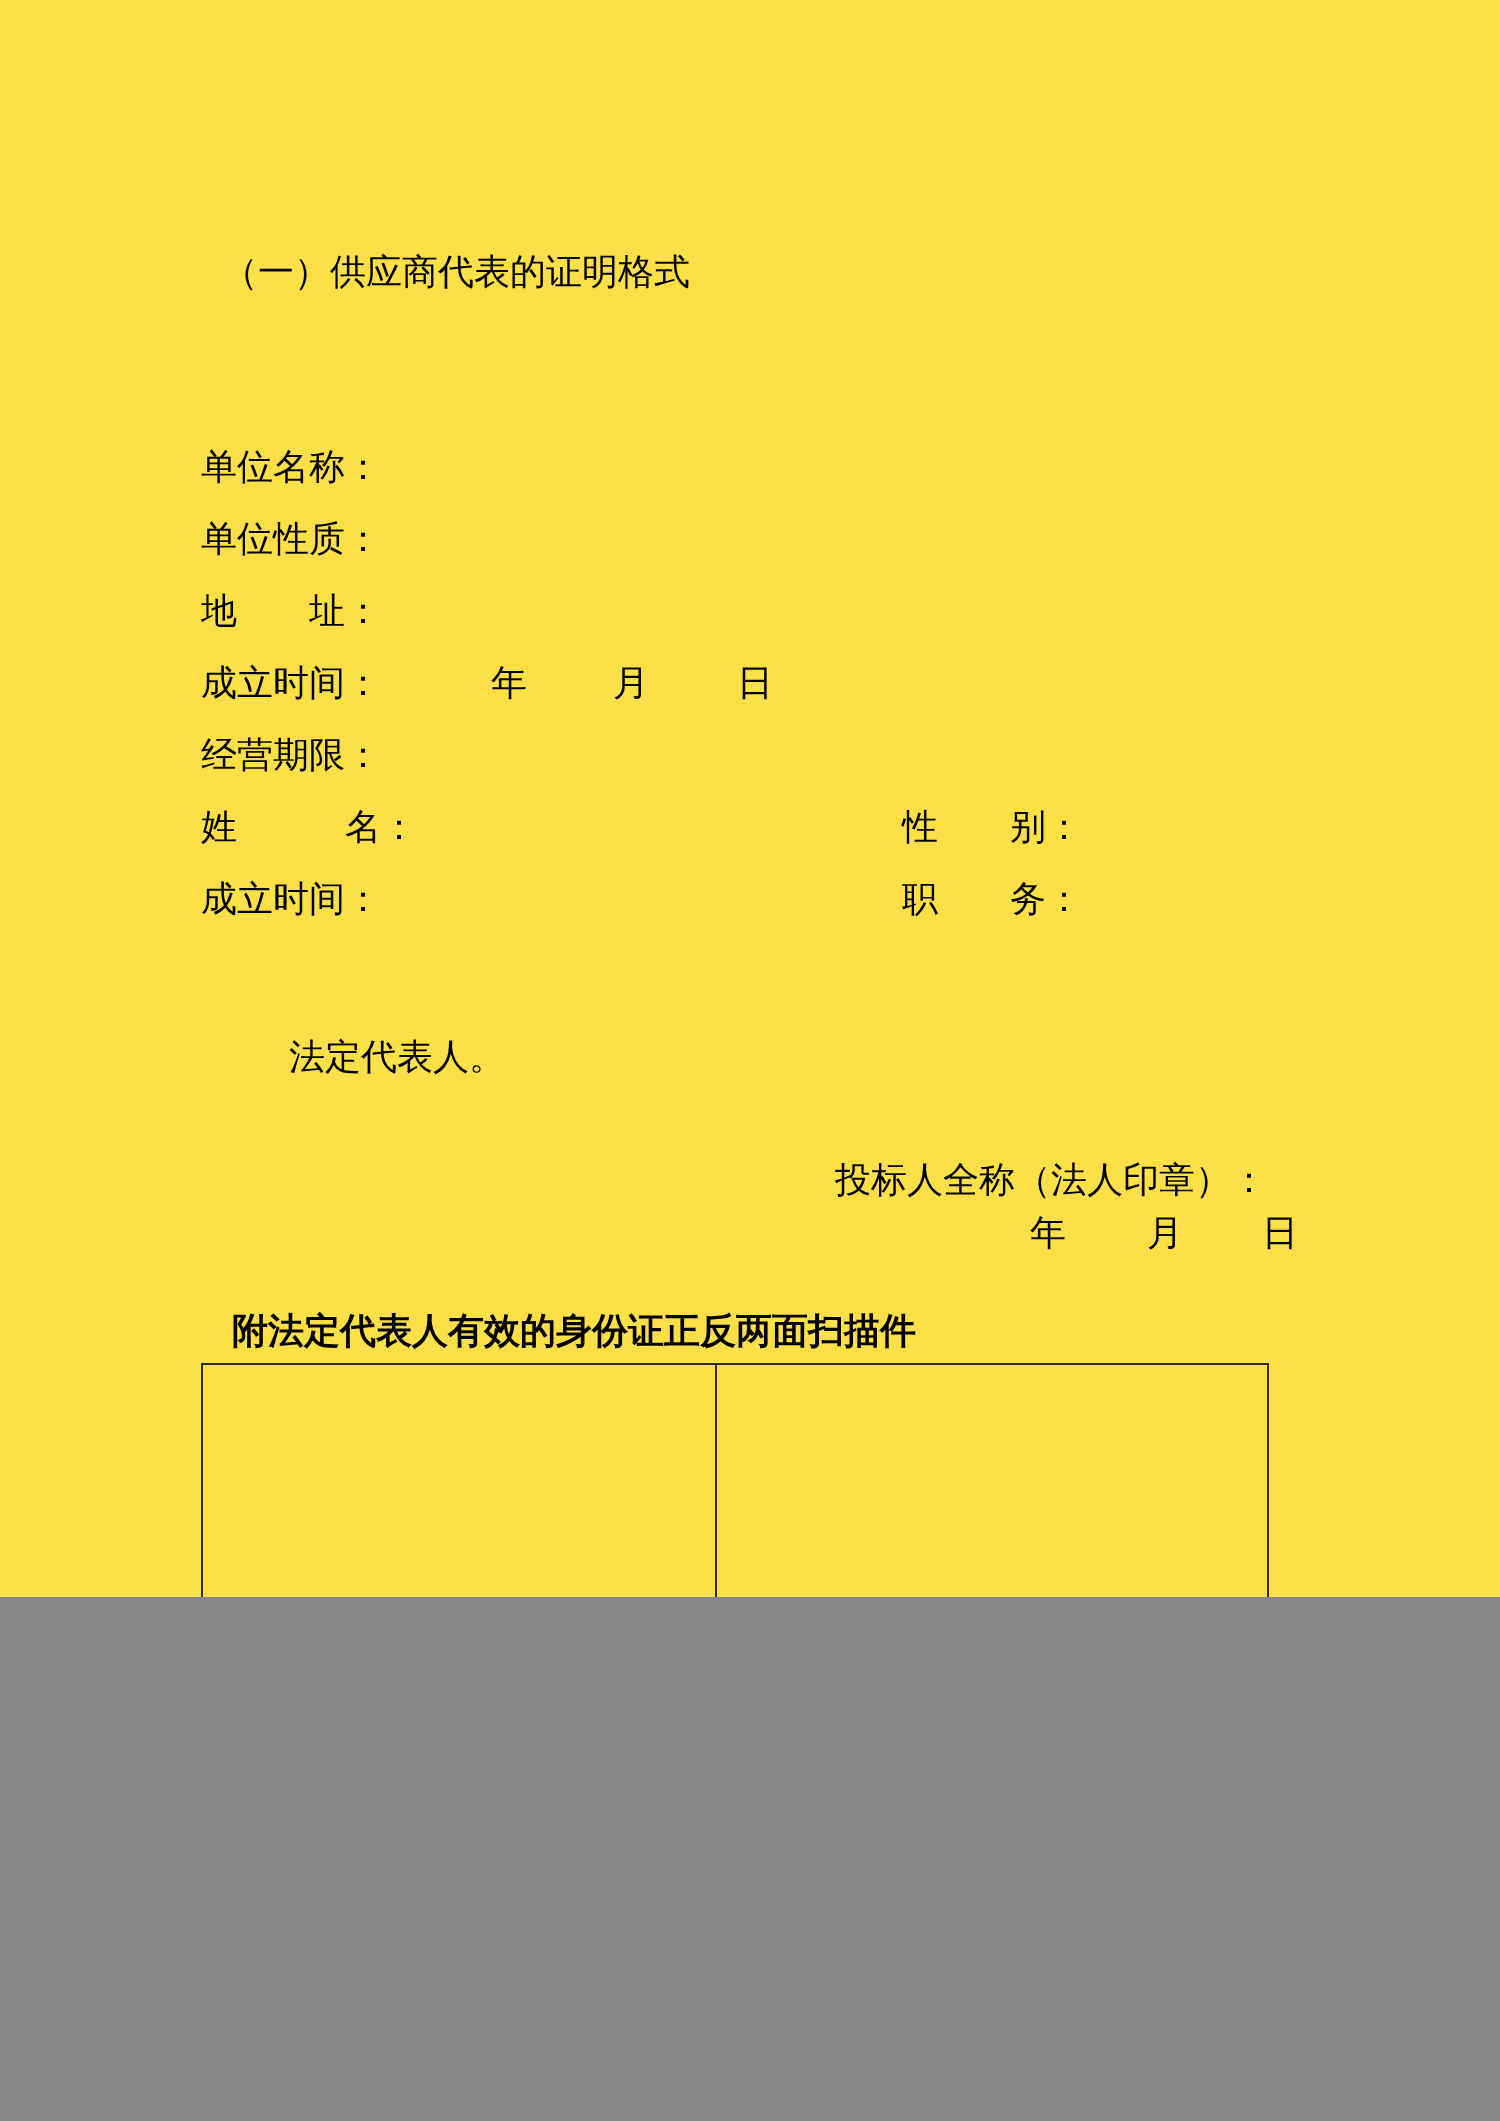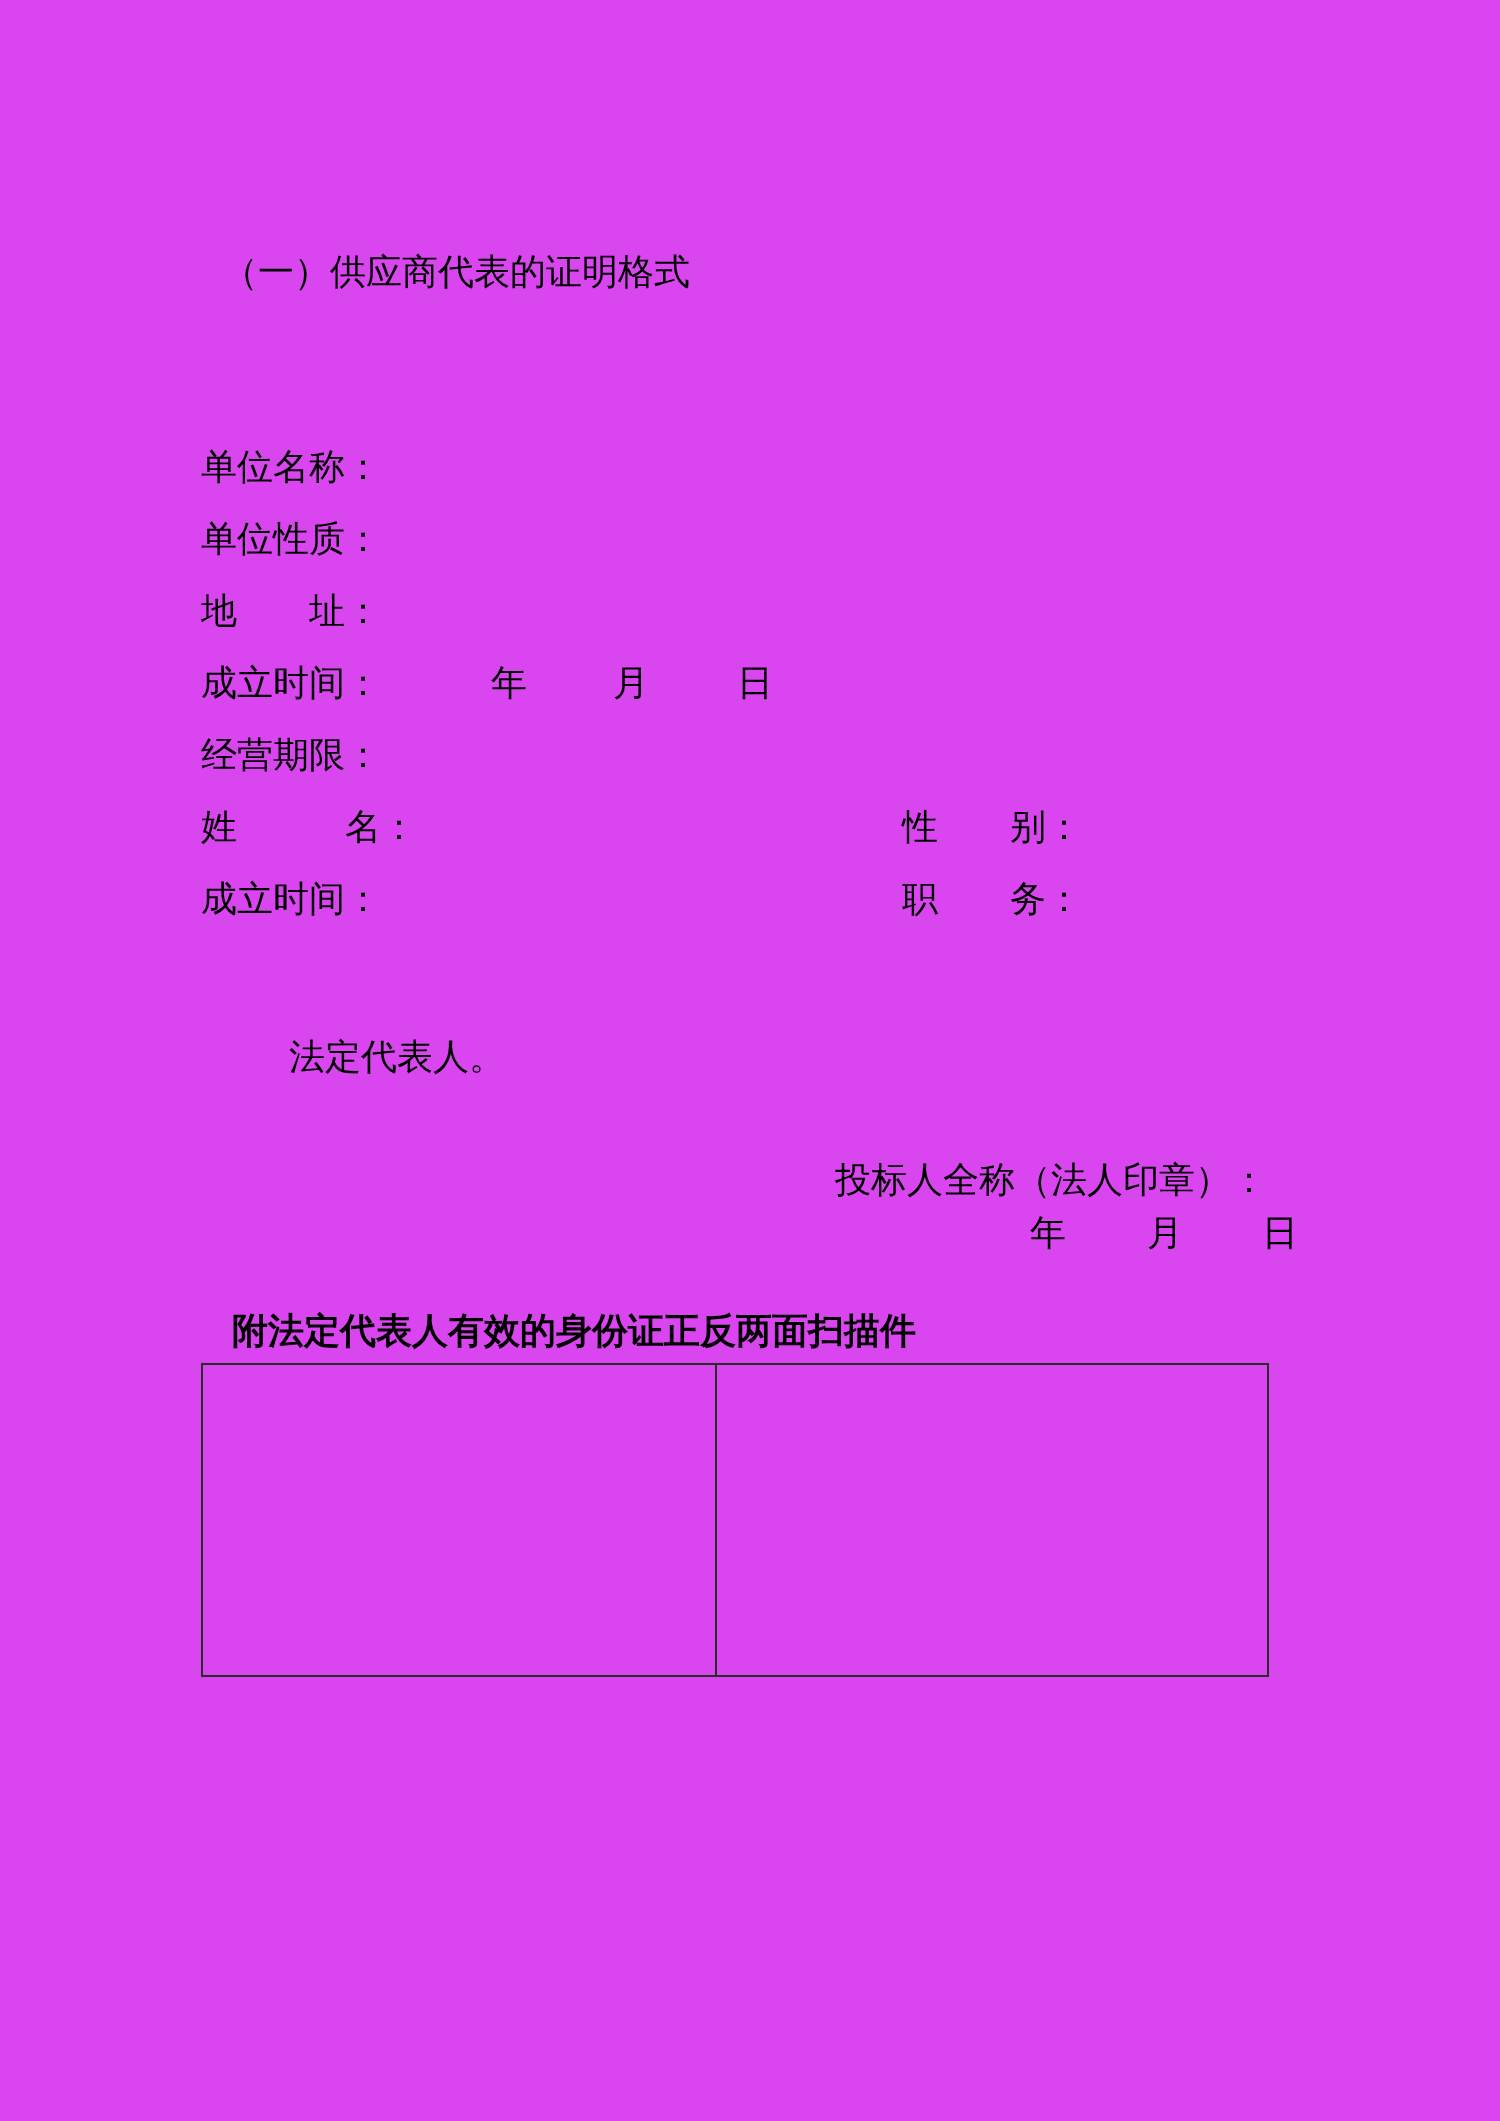--- a/index.html
+++ b/index.html
@@ -3,23 +3,23 @@
 <meta charset="utf-8">
 <style>
   html, body {
     margin: 0;
     padding: 0;
     background: #888;
   }
   .page {
     position: relative;
     width: 1500px;
-    height: 2121px;
+    height: 1597px;
     margin: 0 auto;
-    background: #d946ef;
+    background: #fde047;
     font-family: "DejaVu Serif", "Liberation Serif", serif;
     color: #000000;
     overflow: hidden;
   }
   .line {
     position: absolute;
     left: 0;
     width: 100%;
     font-size: 36px;
     line-height: 44px;

